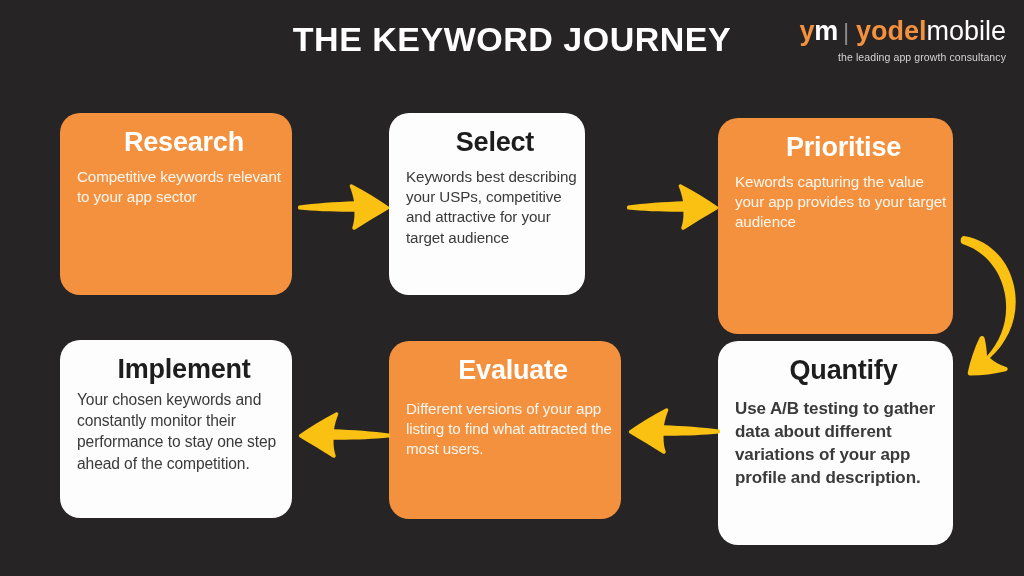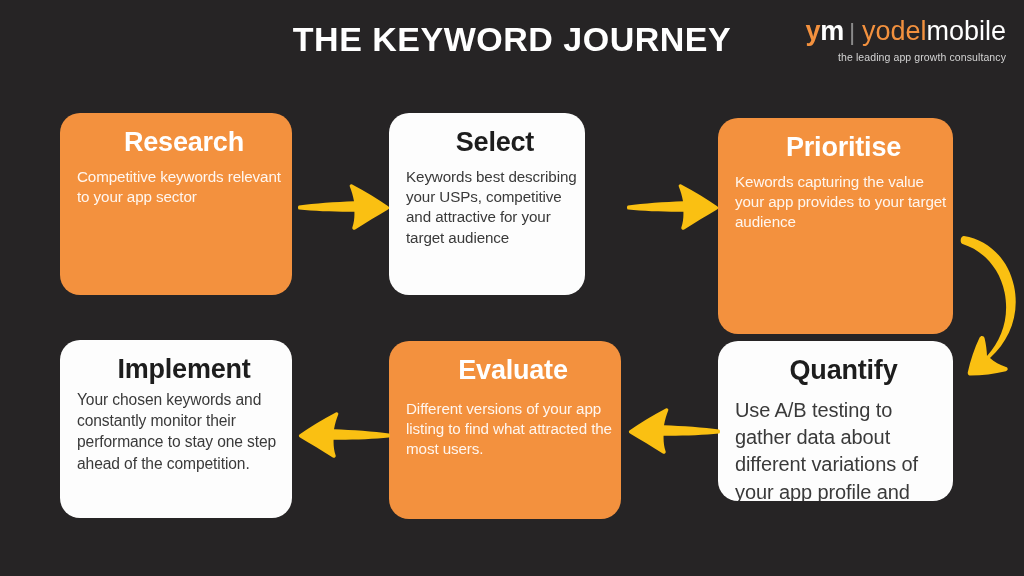--- a/index.html
+++ b/index.html
@@ -28,21 +28,21 @@
   }
   .logo-top{
     font-size:27px; font-weight:bold; letter-spacing:-0.3px;
     white-space:nowrap;
   }
   .logo-ym-y{ color:#F3913E; }
   .logo-ym-m{ color:#ffffff; }
   .logo-sep{
     color:#8a8a8a; font-weight:300; margin:0 7px 0 5px; font-size:24px;
   }
-  .logo-yodel{ color:#F3913E; font-weight:400; letter-spacing:0px; }
+  .logo-yodel{ color:#F3913E; font-weight:700; letter-spacing:0px; }
   .logo-mobile{ color:#ffffff; font-weight:400; letter-spacing:0px; }
   .logo-tagline{
     margin-top:7px; font-size:10.5px; color:#d4d4d4; letter-spacing:0.1px;
     white-space:nowrap;
   }
 
   
   .card{
     position:absolute;
     border-radius:20px;
@@ -67,27 +67,27 @@
   .card.orange .card-body{ color:#FFF6EF; }
   .card.white  .card-body{ color:#3a3a3a; }
 
   
   #card-research  { left:60px;  top:113px; width:232px; height:182px; }
   #card-select    { left:389px; top:113px; width:196px; height:182px; }
   #card-prioritise{ left:718px; top:118px; width:235px; height:216px; }
   
   #card-implement { left:60px;  top:340px; width:232px; height:178px; }
   #card-evaluate  { left:389px; top:341px; width:232px; height:178px; }
-  #card-quantify  { left:718px; top:341px; width:235px; height:160px; }
+  #card-quantify  { left:718px; top:341px; width:235px; height:204px; }
 
   #card-evaluate .card-title{ margin-bottom:13px; }
   #card-quantify .card-title{ margin-bottom:11px; }
   #card-implement .card-title{ margin-bottom:4px; }
   #card-implement .card-body{ font-size:15.6px; line-height:1.36; }
-  #card-quantify  .card-body{ font-size:20px; line-height:1.36; }
+  #card-quantify  .card-body{ font-size:17px; line-height:1.36;font-weight:bold; }
 
   
   .arrow{ position:absolute; }
   #arrow-1{ left:298px; top:172px; width:92px; height:66px; }
   #arrow-2{ left:627px; top:172px; width:92px; height:66px; }
   #arrow-3{ left:938px; top:228px; width:86px; height:150px; }
   #arrow-4{ left:628px; top:396px; width:92px; height:66px; }
   #arrow-5{ left:298px; top:400px; width:92px; height:66px; }
 </style>
 </head>

